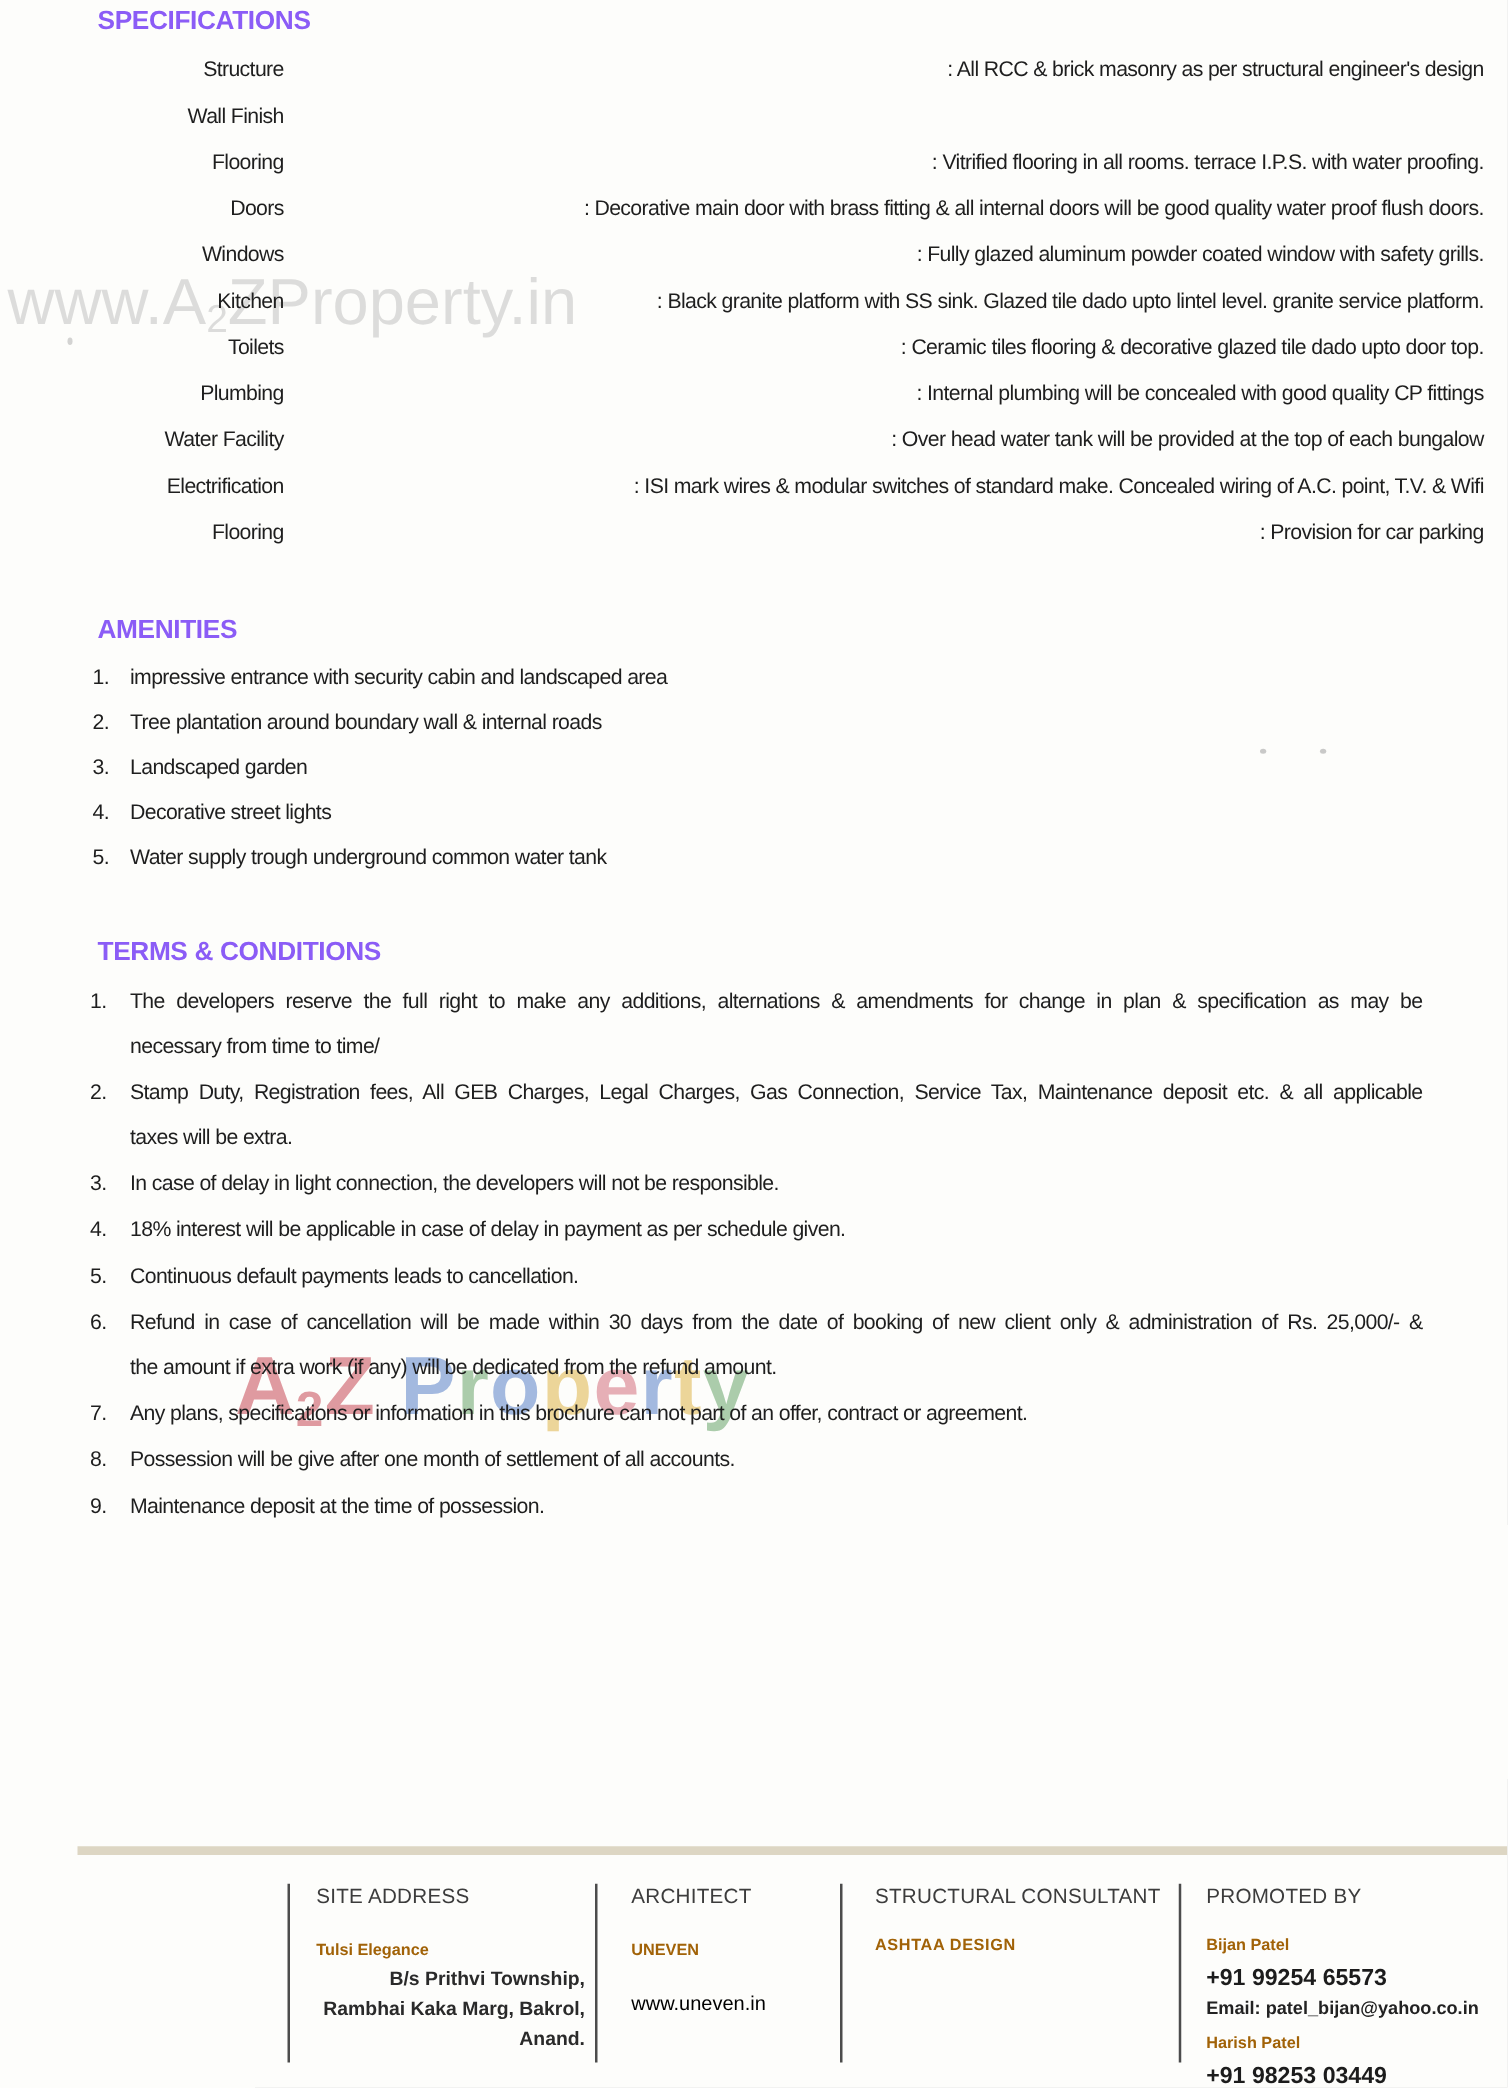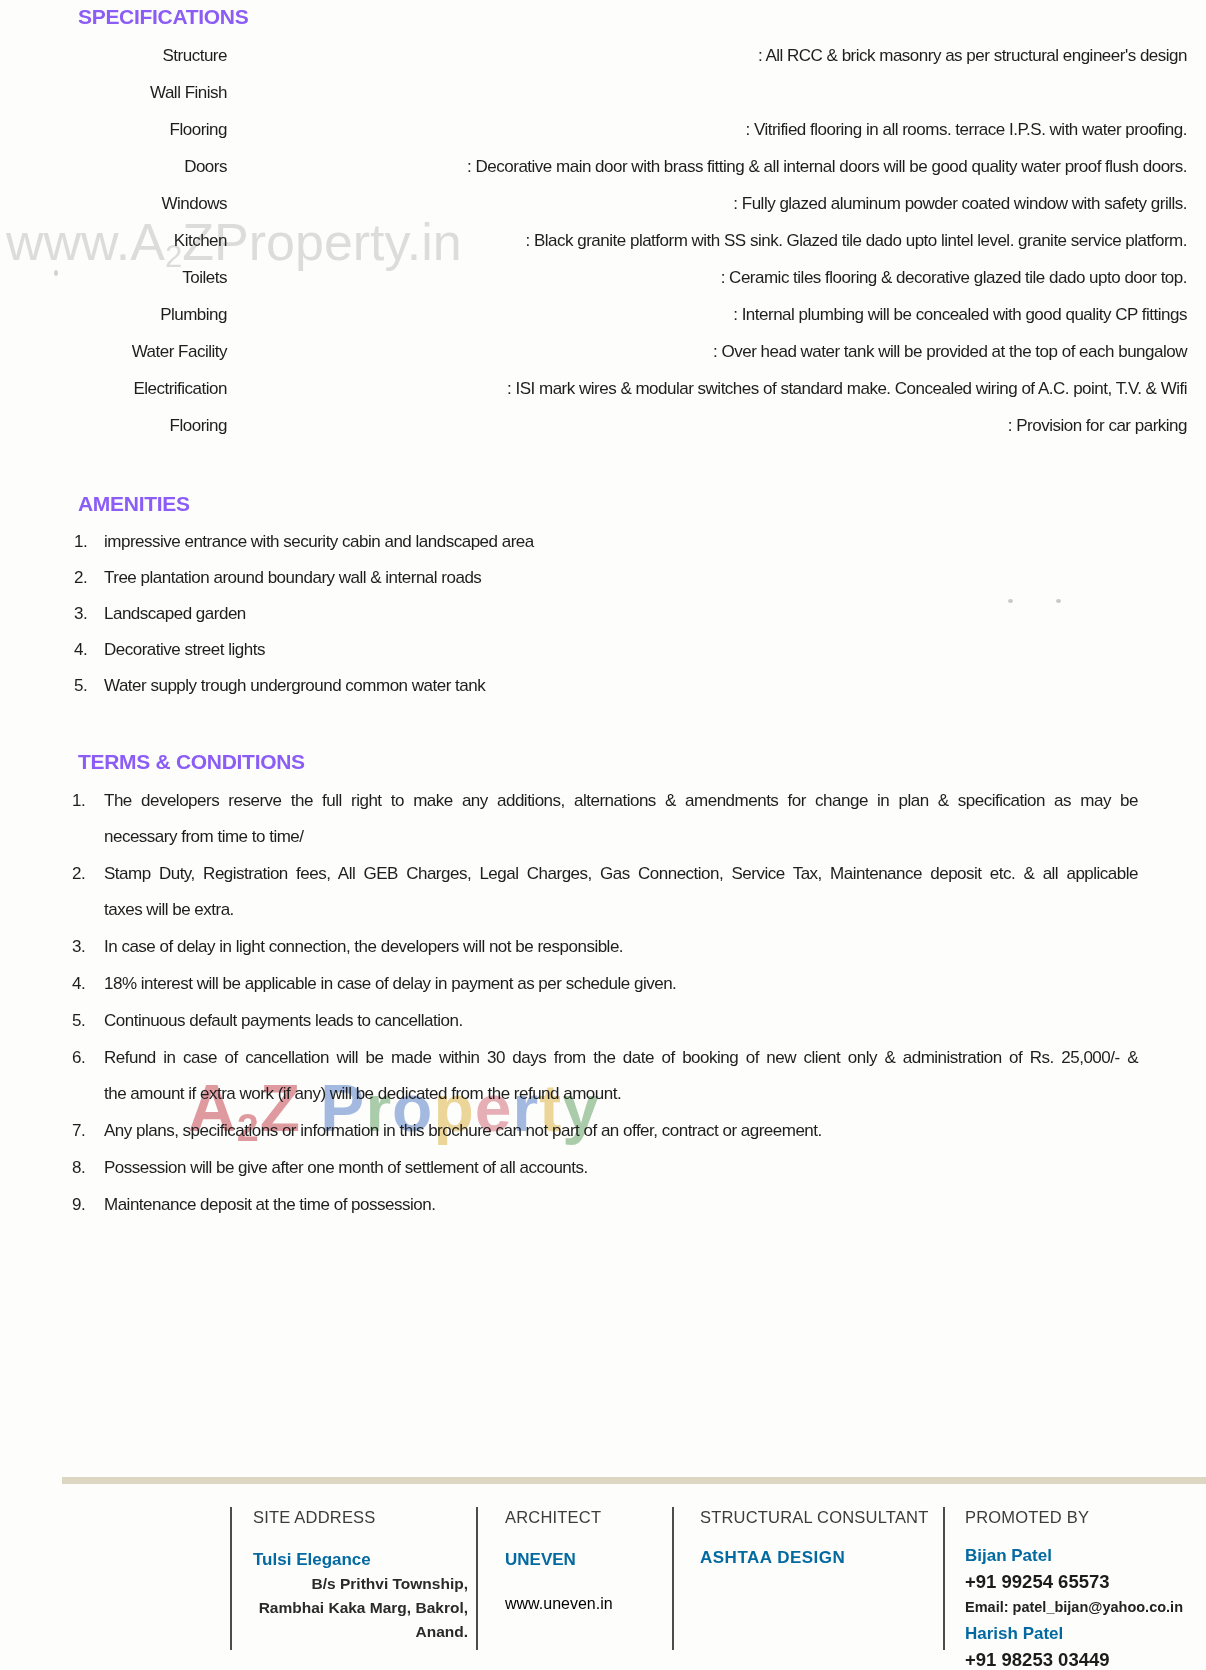--- a/index.html
+++ b/index.html
@@ -69,21 +69,21 @@
   .frule{position:absolute;left:62px;right:0;top:0;height:7px;background:var(--rule);}
   .fdiv{position:absolute;top:30px;height:143px;width:2px;background:var(--divider);}
   .fd1{left:230px;}.fd2{left:476px;}.fd3{left:672px;}.fd4{left:943px;}
   .fcol{position:absolute;top:30px;}
   .fcol1{left:75px;width:152px;text-align:center;}
   .fcol2{left:253px;width:215px;}
   .fcol3{left:505px;width:162px;}
   .fcol4{left:700px;width:238px;}
   .fcol5{left:965px;width:241px;}
   .flabel{font-size:16.5px;color:#3c3c3c;letter-spacing:0.2px;line-height:20px;}
-  .fname{font-size:17px;font-weight:700;color:#0369a1;}
+  .fname{font-size:13px;font-weight:700;color:#a16207;}
   .fcol2 .fname{margin-top:21px;line-height:24px;}
   .faddr{font-size:15.5px;font-weight:600;line-height:24px;color:#2a2a2a;text-align:right;}
   .fcol3 .fname{margin-top:21px;line-height:24px;}
   .fsite{font-size:16px;margin-top:23px;color:#000000;}
   .fcol4 .fname{margin-top:21px;letter-spacing:0.5px;}
   .fcol5 .fname{margin-top:16px;line-height:26px;}
   .fphone{font-size:18.5px;font-weight:700;line-height:26px;color:#1c1c1c;}
   .femail{font-size:14.5px;font-weight:600;line-height:24px;color:#222;}
   .fcompany{font-size:19px;font-weight:700;margin-top:4px;}
   .leaf{margin-top:8px;}

